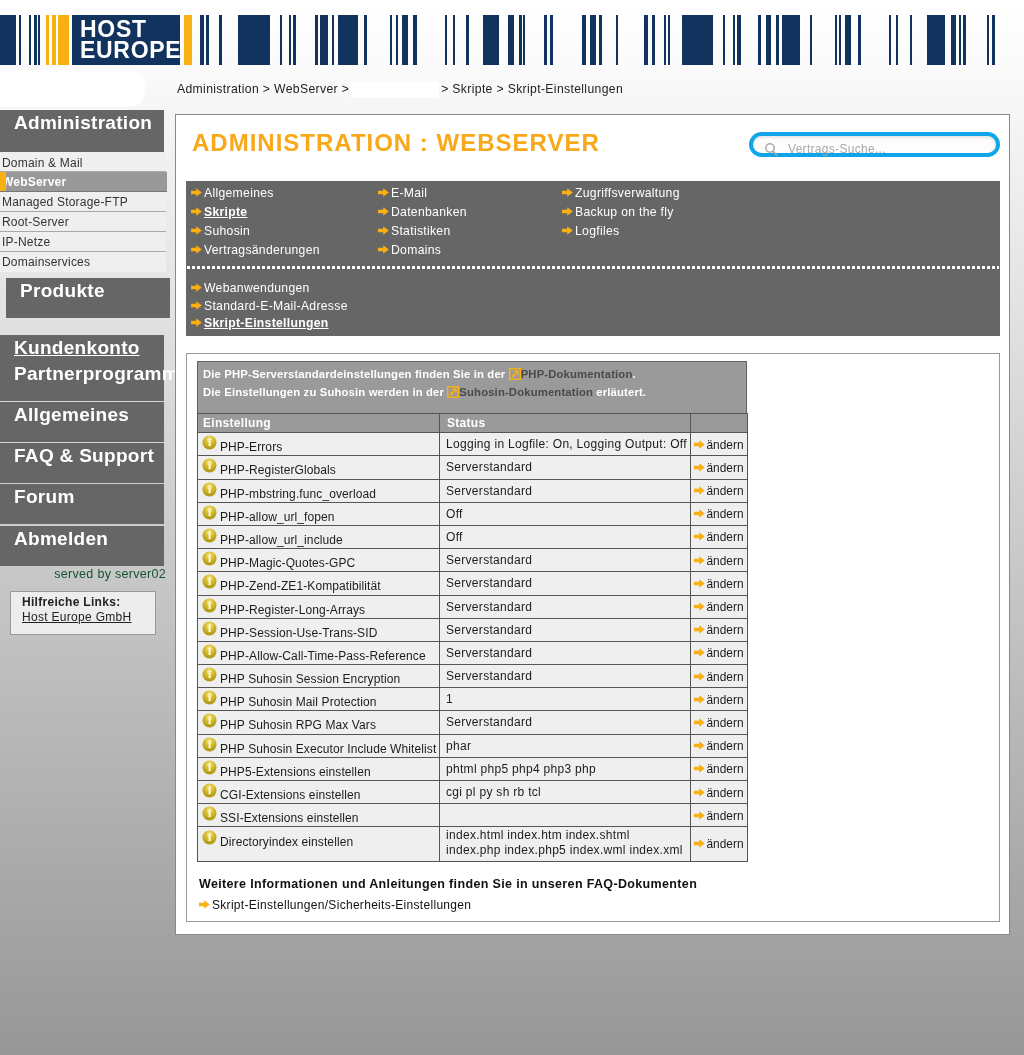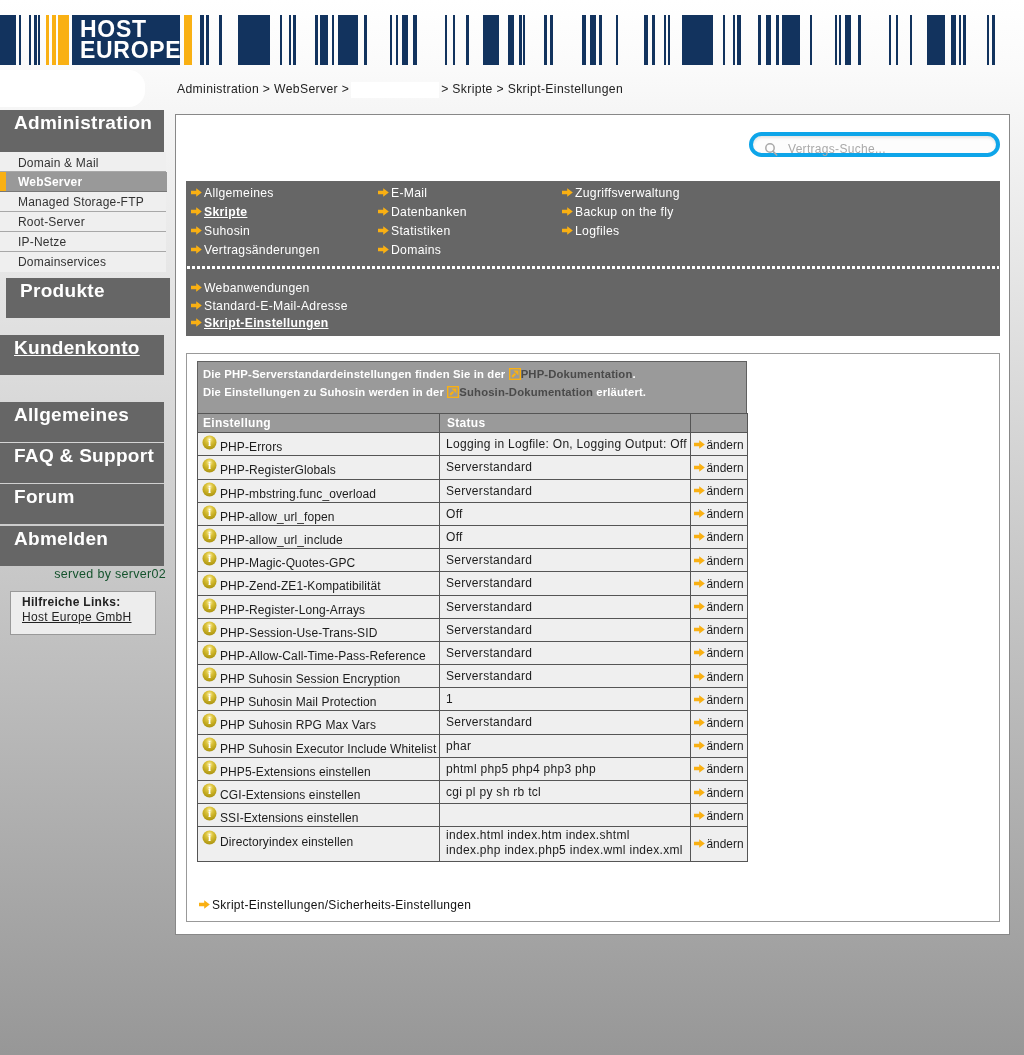--- a/index.html
+++ b/index.html
@@ -21,21 +21,21 @@
 
 #wbox { left:0; top:70px; width:145px; height:37px; background:#fff; border-radius:0 16px 16px 0; }
 
 
 #crumb { left:177px; top:82px; font-size:12.2px; color:#222; letter-spacing:0.35px; }
 #crumb .blank { display:inline-block; width:88px; height:16px; background:#fff; vertical-align:middle; margin:0 2px; }
 
 
 .sbdark { left:0; width:164px; height:40px; background:#666; color:#fff; font-weight:bold; font-size:19px; padding:2px 0 0 14px; }
 #sbmenu { left:0; top:151.5px; width:166px; background:#efefef; }
-#sbmenu .row { height:20.1px; line-height:20.1px; padding-left:18px; font-size:12px; letter-spacing:0.2px; color:#333; border-bottom:1px solid #a8a8a8; }
+#sbmenu .row { height:20.1px; line-height:20.1px; padding-left:2px; font-size:12px; letter-spacing:0.2px; color:#333; border-bottom:1px solid #a8a8a8; }
 #sbmenu .row.first { line-height:23px; }
 #sbmenu .sel { background:#999; color:#fff; font-weight:bold; position:relative; width:167px; border-bottom:1px solid #777;}
 #sbmenu .sel:before { content:""; position:absolute; left:0; top:0; width:6px; height:100%; background:#f9b013; }
 
 #served { left:0; top:567px; width:166px; text-align:right; font-size:12.5px; color:#14532d; }
 #helpbox { left:10px; top:591px; width:146px; height:44px; background:#ededed; border:1px solid #999; padding:3px 0 0 11px; font-size:12px; color:#222; }
 #helpbox b { display:block; margin-bottom:1px; }
 #helpbox a { color:#222; text-decoration:underline; }
 
 
@@ -172,28 +172,30 @@
 <div class="abs" id="sbmenu">
   <div class="row first">Domain &amp; Mail</div>
   <div class="row sel"><span>WebServer</span></div>
   <div class="row">Managed Storage-FTP</div>
   <div class="row">Root-Server</div>
   <div class="row">IP-Netze</div>
   <div class="row" style="border-bottom:none;">Domainservices</div>
 </div>
 <div class="abs sbdark" style="top:278px;margin-left:6px;">Produkte</div>
 <div class="abs sbdark" style="top:335px;text-decoration:underline;">Kundenkonto</div>
+<div class="abs sbdark" style="top:360.5px;">Partnerprogramm</div>
 <div class="abs sbdark" style="top:401.5px;">Allgemeines</div>
 <div class="abs sbdark" style="top:443px;">FAQ &amp; Support</div>
 <div class="abs sbdark" style="top:484px;">Forum</div>
 <div class="abs sbdark" style="top:525.5px;">Abmelden</div>
 <div class="abs" id="served">served by server02</div>
 <div class="abs" id="helpbox"><b>Hilfreiche Links:</b><a>Host Europe GmbH</a></div>
 
 <div class="abs" id="panel"></div>
+<div class="abs" id="heading">ADMINISTRATION : WEBSERVER</div>
 <div class="abs" id="search">
   <svg width="16" height="16" viewBox="0 0 16 16">
         <circle cx="6" cy="6" r="4.2" fill="none" stroke="#a9a9a9" stroke-width="1.5"></circle>
         <line x1="9.1" y1="9.3" x2="12.6" y2="13" stroke="#a9a9a9" stroke-width="1.7" stroke-linecap="round"></line>
       </svg>
   <span class="ph">Vertrags-Suche...</span>
 </div>
 
 <div class="abs" id="nav">
   <div id="dotline"></div>
@@ -443,17 +445,18 @@
               <text x="7.5" y="11.3" font-family="Liberation Serif" font-size="11" font-weight="bold" fill="#fff" text-anchor="middle">i</text>
             </svg>Directoryindex einstellen</td>
           <td class="c2 multi">index.html index.htm index.shtml<br>index.php index.php5 index.wml index.xml</td>
           <td class="c3"><svg class="ar" width="11" height="11" viewBox="0 0 11 11" style="vertical-align:-1px;margin-right:2px">
               <path d="M0 3.7 H5.2 V1.2 L10.8 5.5 L5.2 9.8 V7.3 H0 Z" fill="#f9b013"></path>
             </svg>ändern</td>
         </tr>
 </tbody>
     </table>
 
+<div class="abs" id="faqline">Weitere Informationen und Anleitungen finden Sie in unseren FAQ-Dokumenten</div>
 <div class="abs" id="faqlink"><svg class="ar" width="11" height="11" viewBox="0 0 11 11" style="vertical-align:-1px;margin-right:2px">
         <path d="M0 3.7 H5.2 V1.2 L10.8 5.5 L5.2 9.8 V7.3 H0 Z" fill="#f9b013"></path>
       </svg>Skript-Einstellungen/Sicherheits-Einstellungen</div>
 
 </div>
 
 </body></html>

